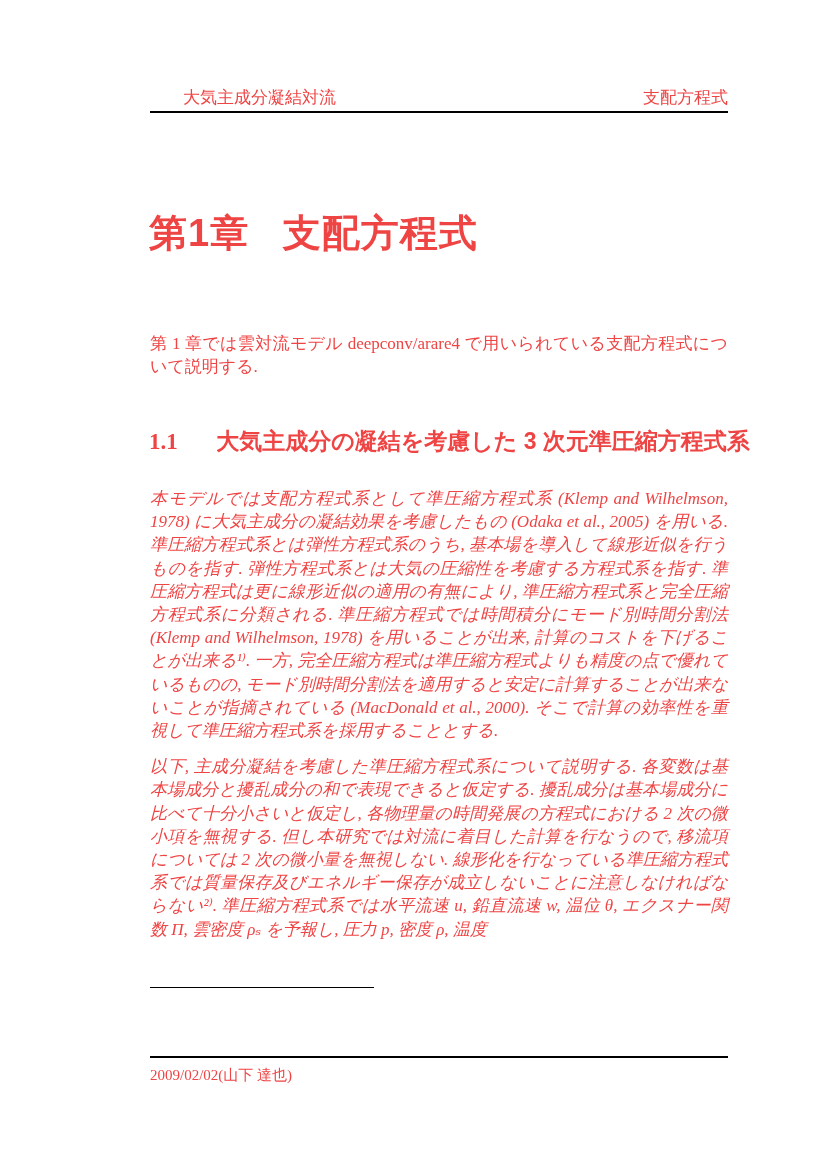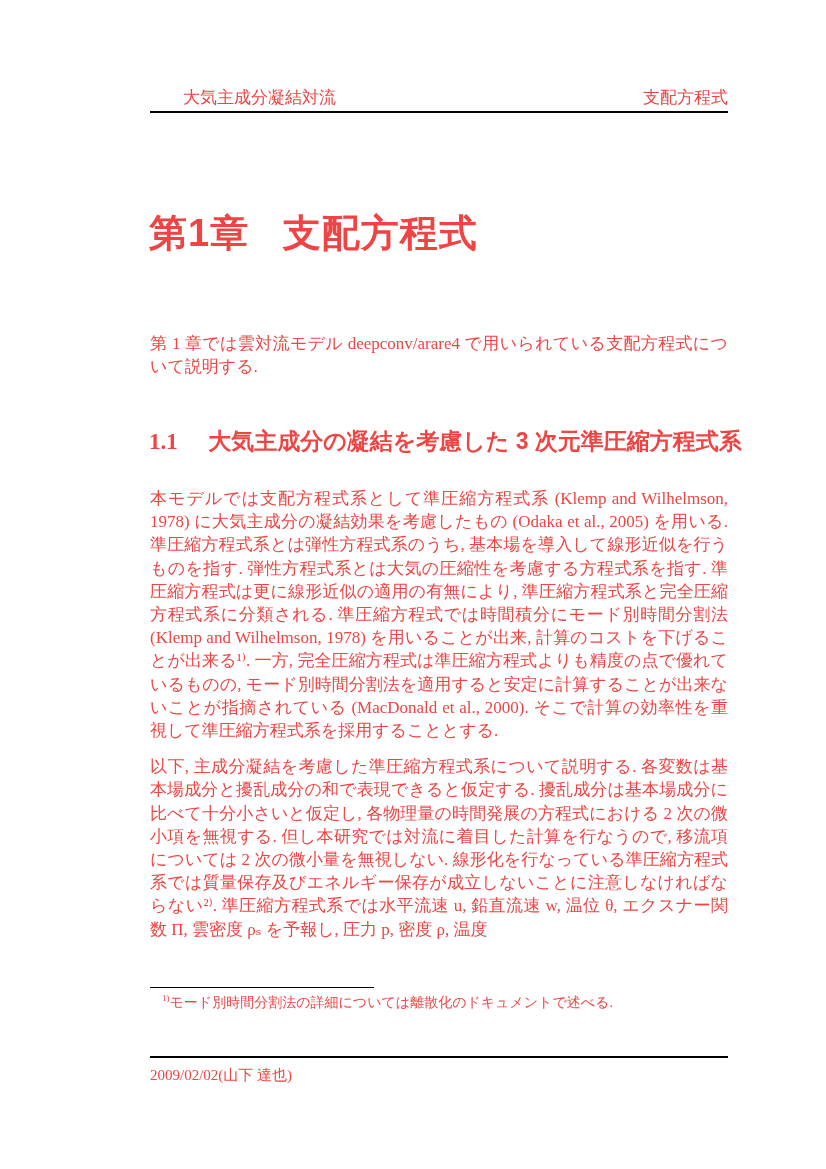--- a/index.html
+++ b/index.html
@@ -66,34 +66,35 @@
     left: 149px;
     top: 426px;
     margin: 0;
     font-size: 23px;
     font-weight: bold;
     font-family: "Liberation Sans", "DejaVu Sans", sans-serif;
     white-space: nowrap;
   }
   .section .sec-num {
     font-family: "Liberation Serif", "DejaVu Serif", serif;
-    margin-right: 24px;
+    margin-right: 32px;
   }
   
   .text-flow {
     position: absolute;
     left: 150px;
     width: 578px;
     top: 487px;
   }
   .body-par {
     margin: 0 0 13px 0;
     font-size: 17px;
     line-height: 23.2px;
     text-align: justify;
+    font-style: italic;
   }
   
   .fn-rule {
     position: absolute;
     left: 150px;
     top: 987px;
     width: 224px;
     height: 1px;
     background: #000000;
   }
@@ -154,19 +155,18 @@
     <span class="sec-title">大気主成分の凝結を考慮した 3 次元準圧縮方程式系</span>
   </h2>
 
   <div class="text-flow">
     <p class="body-par">本モデルでは支配方程式系として準圧縮方程式系 (Klemp and Wilhelmson, 1978) に大気主成分の凝結効果を考慮したもの (Odaka et al., 2005) を用いる. 準圧縮方程式系とは弾性方程式系のうち, 基本場を導入して線形近似を行うものを指す. 弾性方程式系とは大気の圧縮性を考慮する方程式系を指す. 準圧縮方程式は更に線形近似の適用の有無により, 準圧縮方程式系と完全圧縮方程式系に分類される. 準圧縮方程式では時間積分にモード別時間分割法 (Klemp and Wilhelmson, 1978) を用いることが出来, 計算のコストを下げることが出来る¹⁾. 一方, 完全圧縮方程式は準圧縮方程式よりも精度の点で優れているものの, モード別時間分割法を適用すると安定に計算することが出来ないことが指摘されている (MacDonald et al., 2000). そこで計算の効率性を重視して準圧縮方程式系を採用することとする.</p>
     <p class="body-par">以下, 主成分凝結を考慮した準圧縮方程式系について説明する. 各変数は基本場成分と擾乱成分の和で表現できると仮定する. 擾乱成分は基本場成分に比べて十分小さいと仮定し, 各物理量の時間発展の方程式における 2 次の微小項を無視する. 但し本研究では対流に着目した計算を行なうので, 移流項については 2 次の微小量を無視しない. 線形化を行なっている準圧縮方程式系では質量保存及びエネルギー保存が成立しないことに注意しなければならない²⁾. 準圧縮方程式系では水平流速 u, 鉛直流速 w, 温位 θ, エクスナー関数 Π, 雲密度 ρₛ を予報し, 圧力 p, 密度 ρ, 温度</p>
   </div>
 
   <div class="fn-rule"></div>
   <div class="footnotes">
-    <p class="footnote"><sup>1)</sup><span>モード別時間分割法の詳細については離散化のドキュメントで述べる.</span></p>
   </div>
 
   <div class="footer-rule"></div>
   <div class="footer">2009/02/02(山下 達也)</div>
 
 </div>
 
 </body></html>

